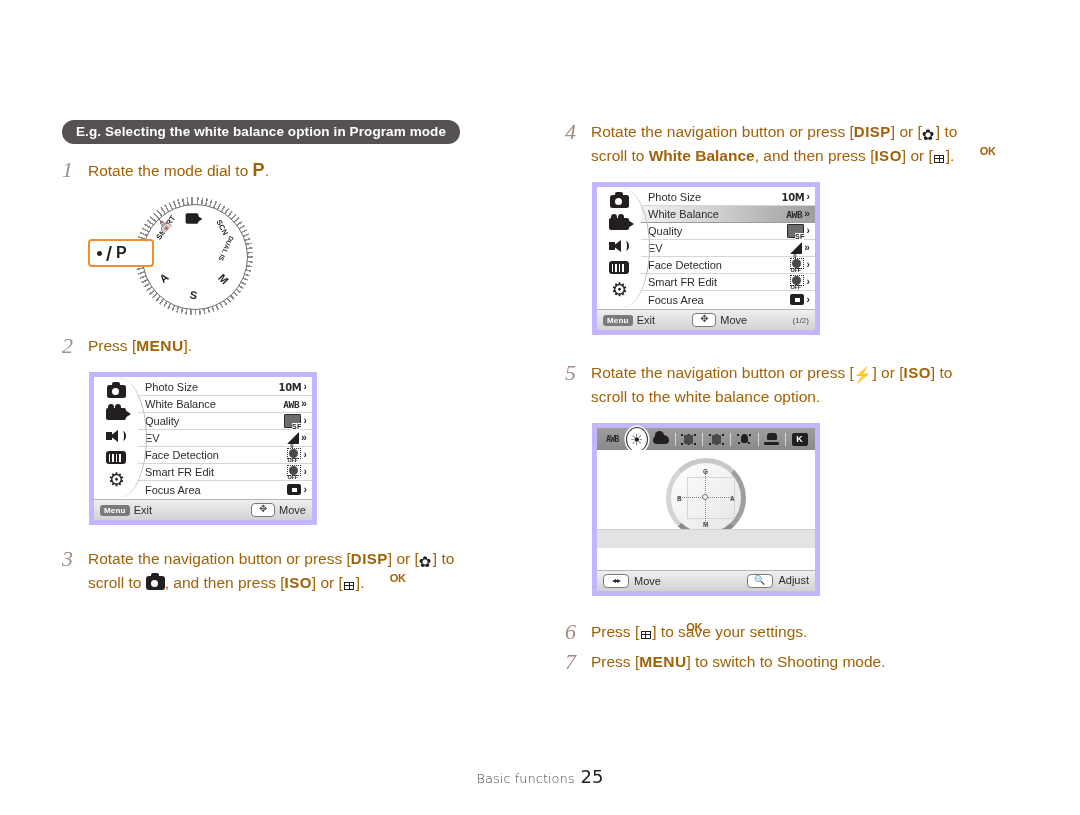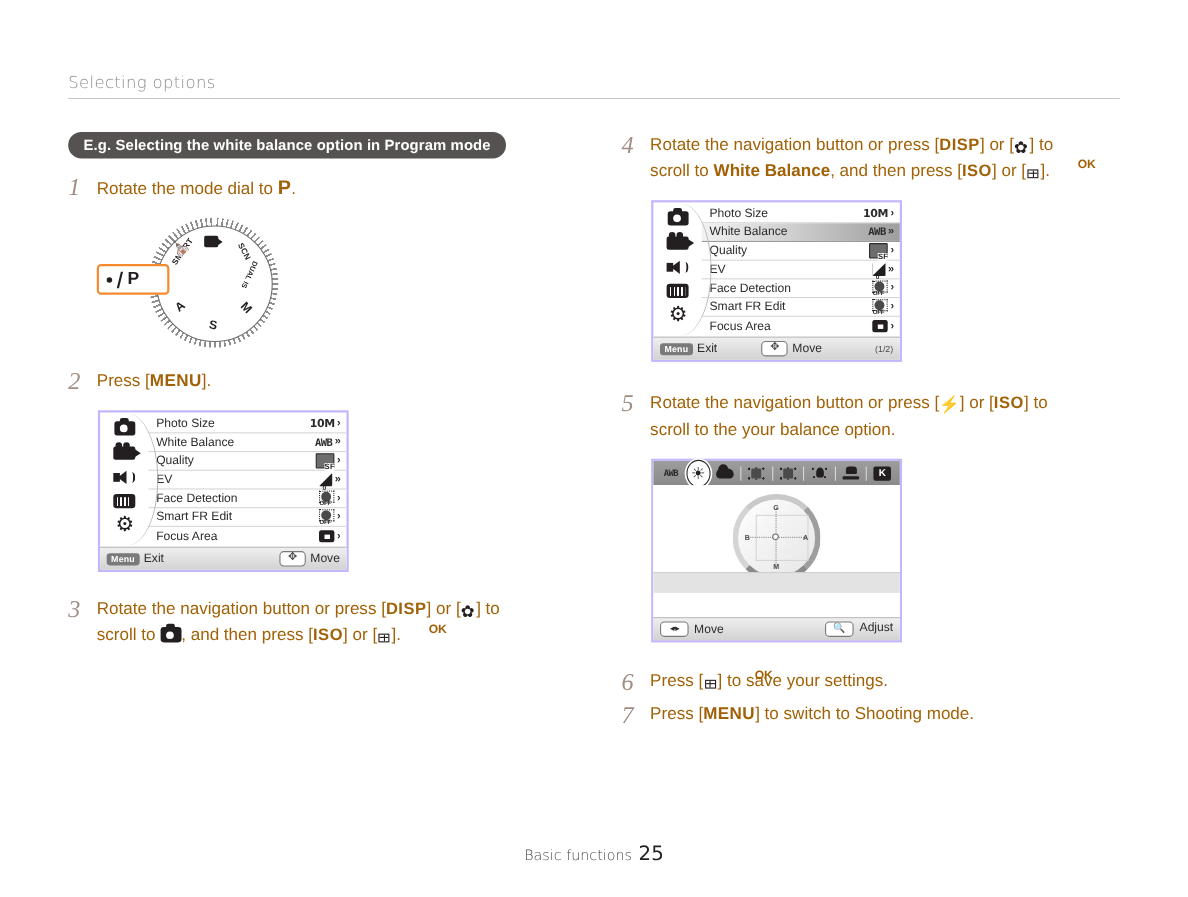--- a/index.html
+++ b/index.html
@@ -133,21 +133,21 @@
     position:absolute;width:16px;height:13px;background:#231f20;border-radius:2px;
   }
   .mv-ico:after{
     content:"";position:absolute;right:-5px;top:3px;
     border-top:4px solid transparent;border-bottom:4px solid transparent;
     border-left:6px solid #231f20;
   }
 
   
   .lcd{
-    width:228px;border:2px solid #c4b5fd;background:#ffffff;
+    width:228px;border:5px solid #c4b5fd;background:#ffffff;
     margin-top:14px;box-sizing:border-box;
     font-family:"Liberation Sans", sans-serif;
   }
   .lcd.lcd-left{margin-left:27px;}
   .lcd.lcd-right{margin-left:27px;}
 
   .lcd-menu-body{display:flex;height:122px;}
   .lcd-tabs{
     width:44px;flex:0 0 44px;position:relative;
     display:flex;flex-direction:column;align-items:center;
@@ -403,24 +403,20 @@
     position:absolute;left:0;right:0;bottom:28px;text-align:center;
     font-size:13px;color:#4a4a4a;font-family:"DejaVu Sans", sans-serif;font-weight:300;
   }
   .pg-footer .pnum{font-size:18px;font-weight:normal;color:#231f20;margin-left:6px;}
 </style>
 </head>
 <body>
 
 <div class="page">
 
-  <div class="running-head">
-    <div class="rh-text">Selecting options</div>
-    <div class="rh-rule"></div>
-  </div>
 
   <div class="col-left">
 
     <div class="pill">E.g. Selecting the white balance option in Program mode</div>
 
     
     <div class="step">
       <div class="num">1</div>
       <div class="body">
         <span>Rotate the mode dial to </span><span class="key" style="font-size:18px">P</span><span>.</span>
@@ -668,21 +664,21 @@
           <span>Move</span>
         </span>
         <span class="foot-page">(1/2)</span>
       </div>
     </div>
 
     <div class="step" style="margin-top:26px">
       <div class="num">5</div>
       <div class="body">
         <span>Rotate the navigation button or press [</span><span class="flash-ico">⚡</span><span>] or [</span><span class="kiso">ISO</span><span>] to</span><br>
-        <span>scroll to the your balance option.</span>
+        <span>scroll to the white balance option.</span>
       </div>
     </div>
 
     <div class="lcd lcd-right">
       <div class="wb-screen">
         <div class="wb-bar">
           <div class="wb-item">
               <span class="wb-awb">AWB</span>
             </div>
           <div class="wb-item">

